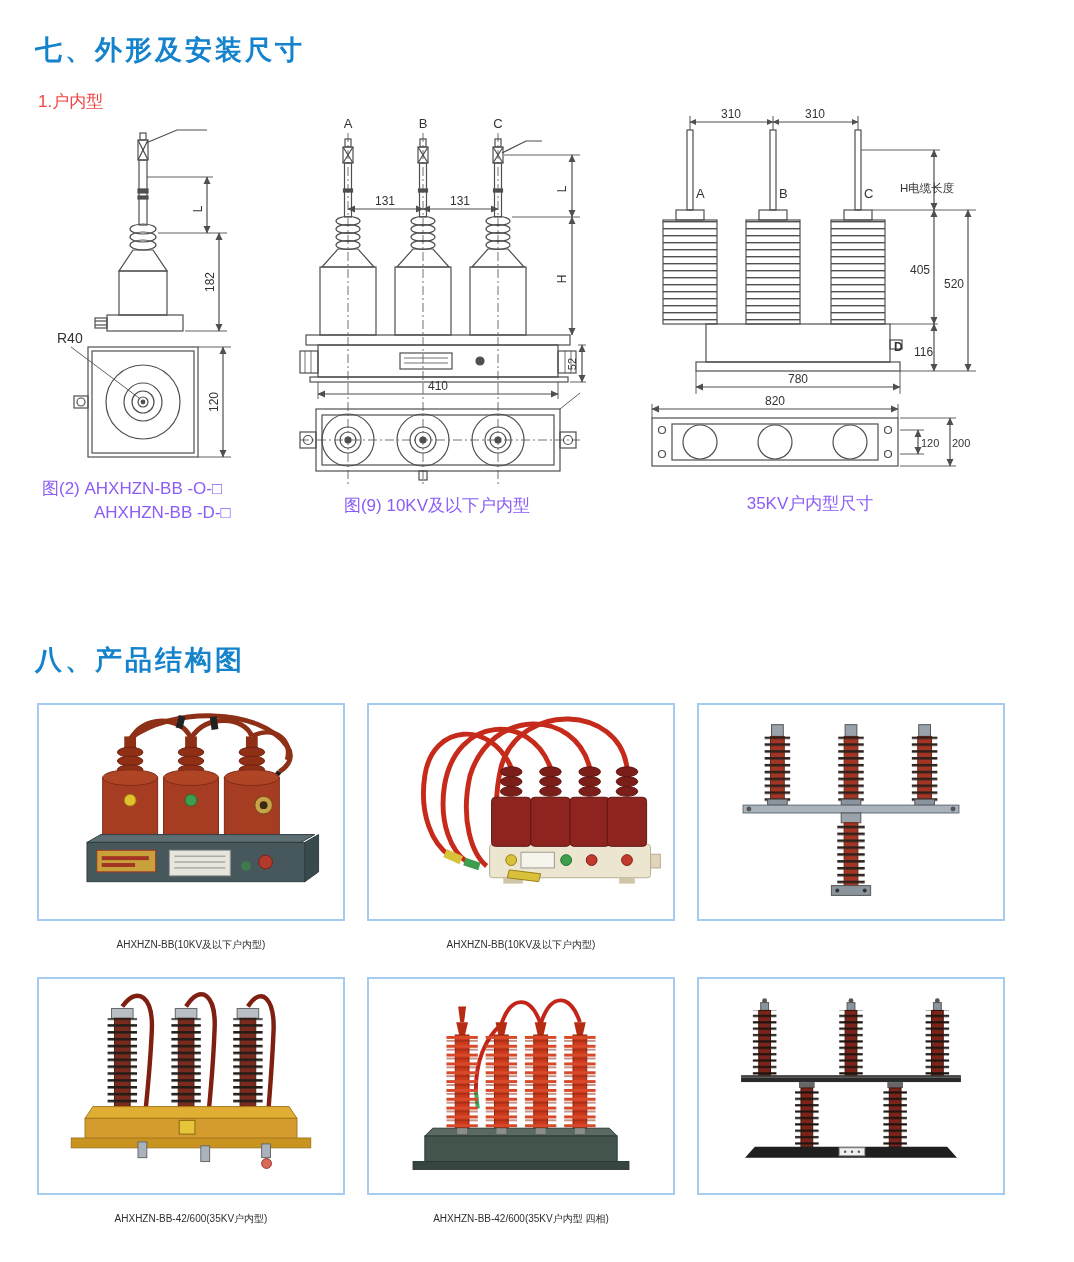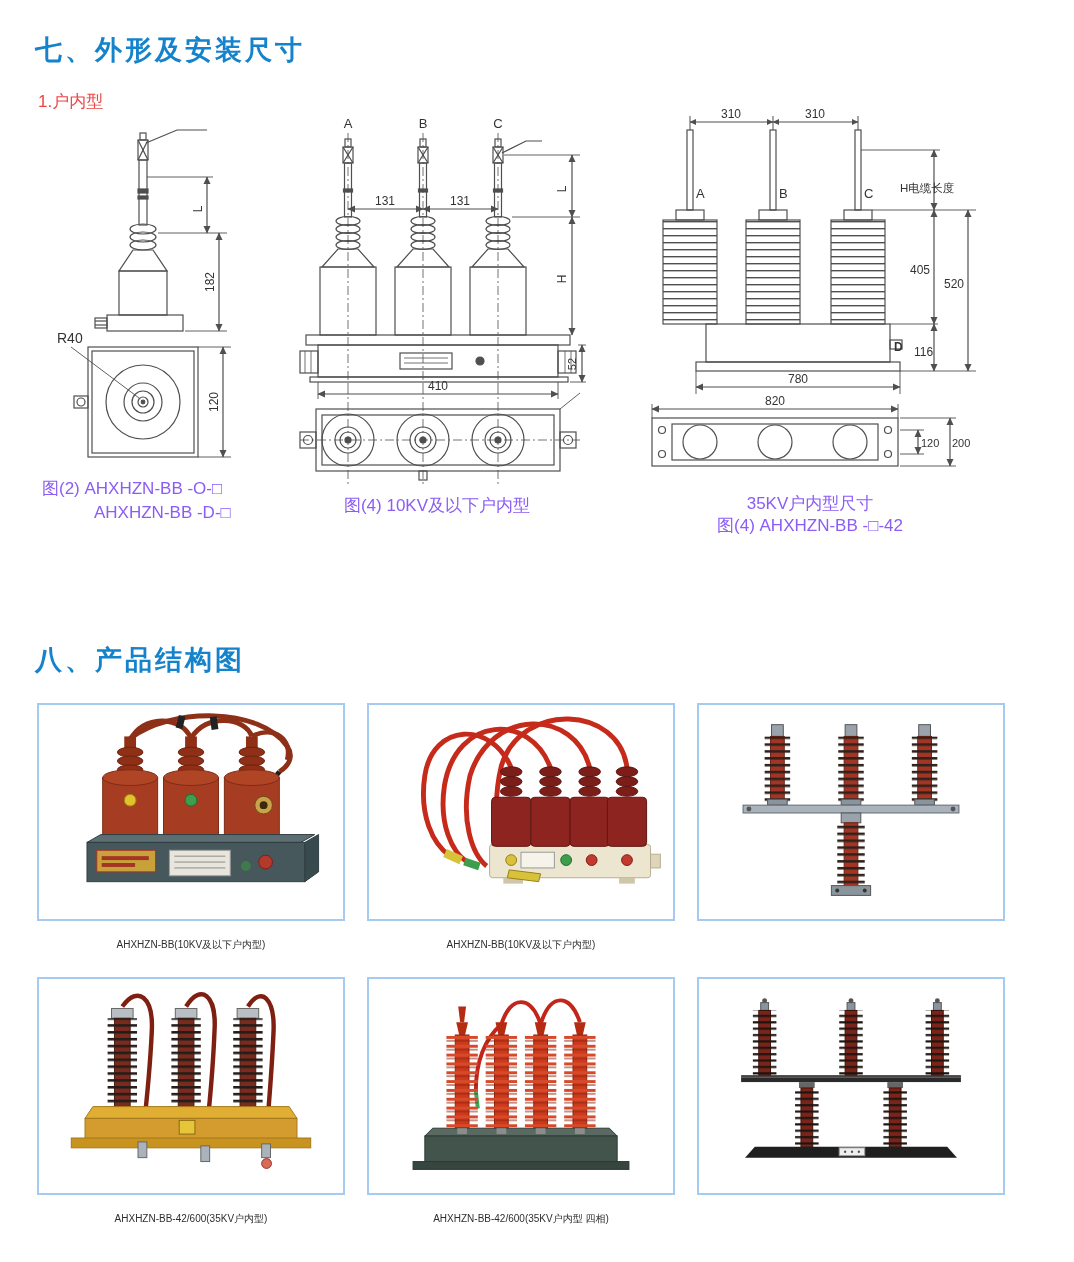--- a/index.html
+++ b/index.html
@@ -160,21 +160,21 @@
     <text x="60" y="13" font-size="13" text-anchor="middle">A</text>
     <text x="135" y="13" font-size="13" text-anchor="middle">B</text>
     <text x="210" y="13" font-size="13" text-anchor="middle">C</text>
     <text x="97" y="90" font-size="12" text-anchor="middle">131</text>
     <text x="172" y="90" font-size="12" text-anchor="middle">131</text>
     <text x="278" y="74" font-size="12" text-anchor="middle" transform="rotate(-90 278 74)">L</text>
     <text x="278" y="164" font-size="12" text-anchor="middle" transform="rotate(-90 278 164)">H</text>
     <text x="288" y="249" font-size="11" text-anchor="middle" transform="rotate(-90 288 249)">52</text>
     <text x="150" y="275" font-size="12" text-anchor="middle">410</text>
   </svg>
-  <div class="fig-cap center" style="left:292px;width:290px;top:494px;">图(4) 10KV及以下户内型</div>
+  <div class="fig-cap center" style="left:292px;width:290px;top:494px;">图(9) 10KV及以下户内型</div>
 
   <svg class="fig" style="left:638px;top:106px;" width="345" height="366" viewBox="0 0 345 366">
     <defs>
       <marker id="ar4" viewBox="0 0 8 8" refX="7" refY="4" markerWidth="7" markerHeight="7" orient="auto-start-reverse">
         <path d="M0,0.5 L7.5,4 L0,7.5 z" fill="#4f4f4f"></path>
       </marker>
       <pattern id="finG" width="6" height="7" patternUnits="userSpaceOnUse">
         <rect x="0" y="3" width="6" height="1.4" fill="#4f4f4f"></rect>
       </pattern>
       <g id="f4col" stroke="#4f4f4f" fill="none" stroke-width="1.2">
@@ -237,21 +237,20 @@
     <text x="326" y="182" font-size="12" text-anchor="end">520</text>
     <text x="256" y="245" font-size="12" font-weight="bold">D</text>
     <text x="276" y="250" font-size="12">116</text>
     <text x="160" y="277" font-size="12" text-anchor="middle">780</text>
     <text x="137" y="299" font-size="12" text-anchor="middle">820</text>
     <text x="283" y="341" font-size="11">120</text>
     <text x="314" y="341" font-size="11">200</text>
   </svg>
   <div class="fig-cap center" style="left:655px;width:310px;top:474px;line-height:22px;">
     <span style="display:block;margin-top:19px;">35KV户内型尺寸</span>
-    <span style="display:block;">图(4) AHXHZN-BB -□-42</span>
   </div>
 
   <div class="sec-title" style="top:642px;left:35px;">八、产品结构图</div>
 
   <div class="card" style="left:37px;top:703px;">
     <svg width="300" height="210" viewBox="0 0 300 214">
       <path d="M88,34 C100,8 140,8 150,32" stroke="#8e3018" stroke-width="5" fill="none"></path>
       <path d="M150,32 C165,6 205,10 212,30" stroke="#8e3018" stroke-width="5" fill="none"></path>
       <path d="M88,32 C130,0 220,0 248,40 C255,50 250,60 240,66" stroke="#8e3018" stroke-width="5" fill="none"></path>
       <path d="M212,30 C235,18 254,34 248,54" stroke="#8e3018" stroke-width="5" fill="none"></path>

